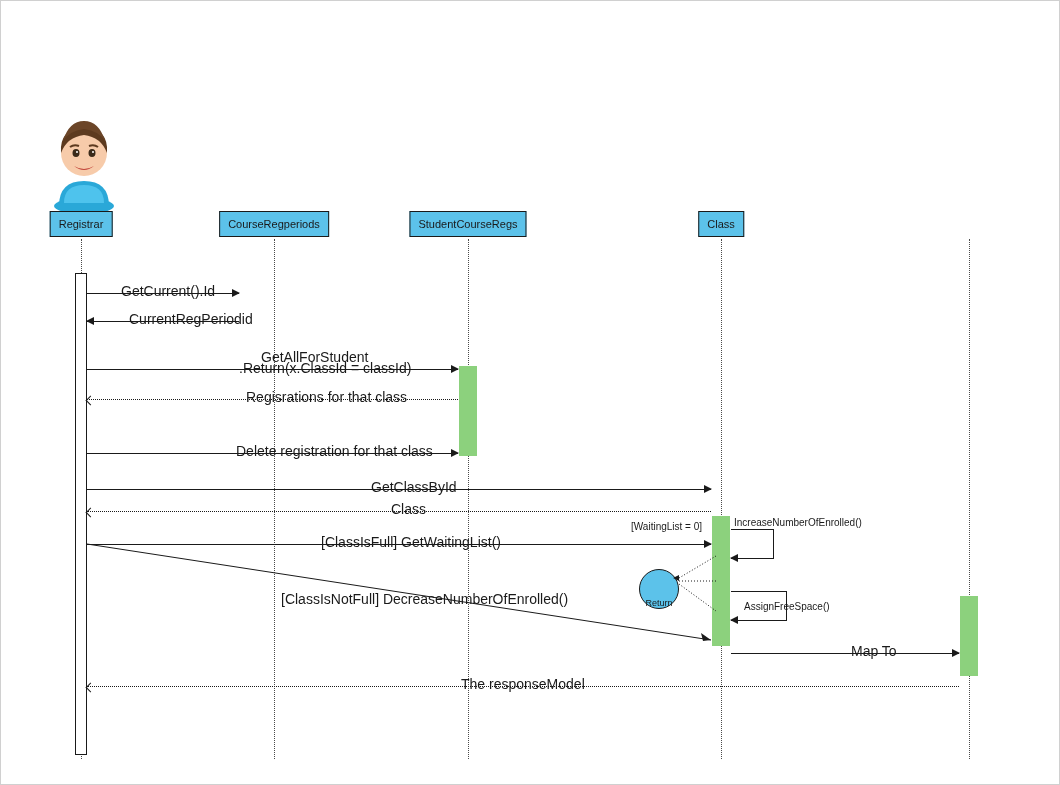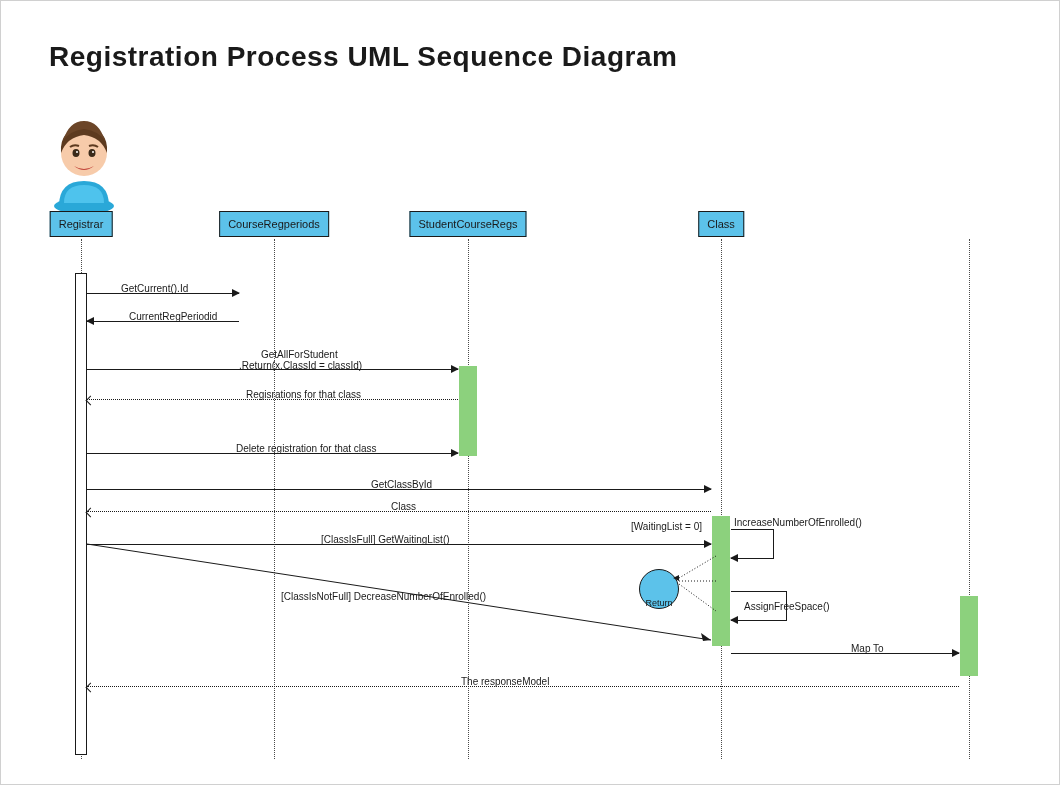--- a/index.html
+++ b/index.html
@@ -2,38 +2,37 @@
 <html><head>
 <meta charset="utf-8">
 <style>
   body{margin:0;font-family:Arial,Helvetica,sans-serif;background:#fff;color:#1a1a1a}
   .page{width:1060px;height:785px;position:relative;box-sizing:border-box;border:1px solid #d0d0d0}
   .title{position:absolute;left:48px;top:40px;font-size:28px;font-weight:700;letter-spacing:.5px}
   .lifeline-head{position:absolute;top:210px;background:#5cc2ea;border:1px solid #1a1a1a;padding:6px 8px;font-size:11px;text-align:left;color:#1a1a1a;transform:translateX(-50%)}
   .lifeline-line{position:absolute;top:238px;bottom:25px;border-left:1px dotted #4a4a4a}
   .activation{position:absolute;width:10px;background:#fff;border:1px solid #1a1a1a;transform:translateX(-50%)}
   .act-green{position:absolute;width:18px;background:#8cd17d;transform:translateX(-50%)}
-  .msg{position:absolute;font-size:10px;white-space:nowrap}
+  .msg{position:absolute;font-size:14px;white-space:nowrap}
   .arrow{position:absolute;height:1px;background:#1a1a1a}
   .arrow::after{content:"";position:absolute;right:-1px;top:-4px;border-left:8px solid #1a1a1a;border-top:4px solid transparent;border-bottom:4px solid transparent}
   .arrow.rev::after{right:auto;left:-1px;border-left:none;border-right:8px solid #1a1a1a}
   .arrow.dashed{background:none;height:0;border-top:1px dotted #1a1a1a}
   .arrow.open::after{border-left-color:transparent;border-right-color:transparent;width:6px;height:6px;border:none;border-top:1px solid #1a1a1a;border-right:1px solid #1a1a1a;transform:rotate(45deg);top:-3px;right:0}
   .arrow.rev.open::after{left:0;right:auto;transform:rotate(-135deg)}
   .self-arrow{position:absolute;border-top:1px solid #1a1a1a;border-right:1px solid #1a1a1a;border-bottom:1px solid #1a1a1a}
   .self-arrow::after{content:"";position:absolute;left:-1px;bottom:-4px;border-right:8px solid #1a1a1a;border-top:4px solid transparent;border-bottom:4px solid transparent}
   .circle{position:absolute;width:38px;height:38px;border-radius:50%;background:#5cc2ea;border:1px solid #1a1a1a;font-size:9px;display:flex;align-items:flex-end;justify-content:center}
   .avatar{position:absolute;left:38px;top:110px;width:90px;height:100px}
   .sel{position:absolute;font-size:10px}
 </style>
 </head>
 <body>
 
 <div class="page">
-  <div class="title">Registration Process UML Sequence Diagram</div>
 
   <div class="avatar">
     <svg viewBox="0 0 90 100">
       <ellipse cx="45" cy="95" rx="30" ry="8" fill="#2aa8d8"></ellipse>
       <path d="M20 95 Q20 70 45 70 Q70 70 70 95 Z" fill="#2aa8d8"></path>
       <path d="M25 92 Q25 74 45 74 Q65 74 65 92 Z" fill="#4ec3ed"></path>
       <circle cx="45" cy="42" r="23" fill="#f7cbaa"></circle>
       <path d="M22 42 Q20 18 45 16 Q70 18 68 42 Q62 26 45 24 Q28 26 22 42 Z" fill="#5d3a1f"></path>
       <path d="M24 30 Q30 10 45 10 Q60 10 66 30 Q60 20 45 18 Q30 20 24 30 Z" fill="#6b4528"></path>
       <ellipse cx="37" cy="42" rx="3.5" ry="4" fill="#3a2a1a"></ellipse>

